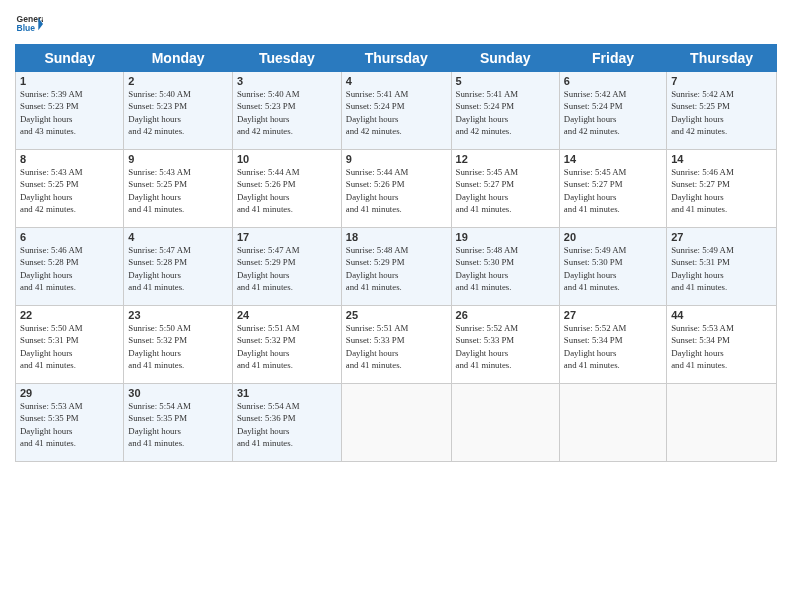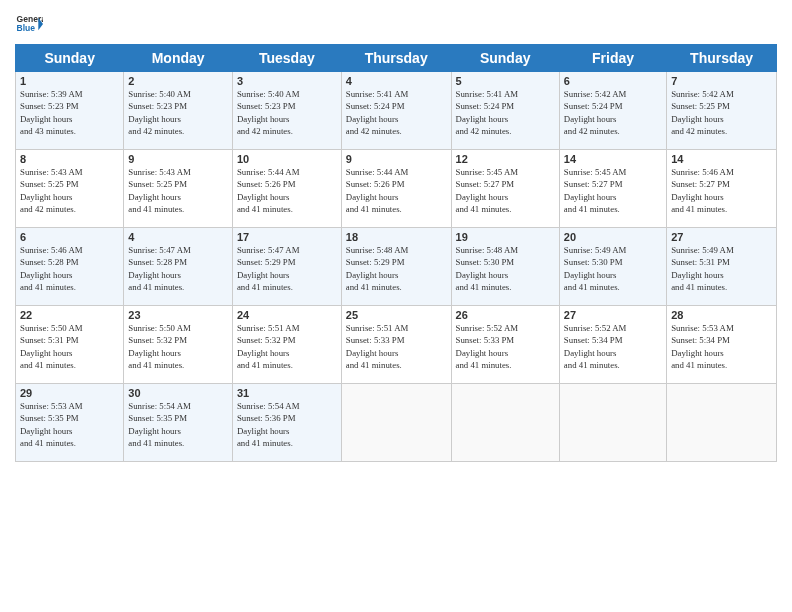--- a/index.html
+++ b/index.html
@@ -225,21 +225,21 @@
           </td>
           <td>
             <span class="day-num">26</span>
             <div class="day-info">Sunrise: 5:52 AM<br>Sunset: 5:33 PM<br>Daylight hours<br>and 41 minutes.</div>
           </td>
           <td>
             <span class="day-num">27</span>
             <div class="day-info">Sunrise: 5:52 AM<br>Sunset: 5:34 PM<br>Daylight hours<br>and 41 minutes.</div>
           </td>
           <td>
-            <span class="day-num">28</span>
+            <span class="day-num">44</span>
             <div class="day-info">Sunrise: 5:53 AM<br>Sunset: 5:34 PM<br>Daylight hours<br>and 41 minutes.</div>
           </td>
         </tr>
         <tr>
           <td>
             <span class="day-num">29</span>
             <div class="day-info">Sunrise: 5:53 AM<br>Sunset: 5:35 PM<br>Daylight hours<br>and 41 minutes.</div>
           </td>
           <td>
             <span class="day-num">30</span>

